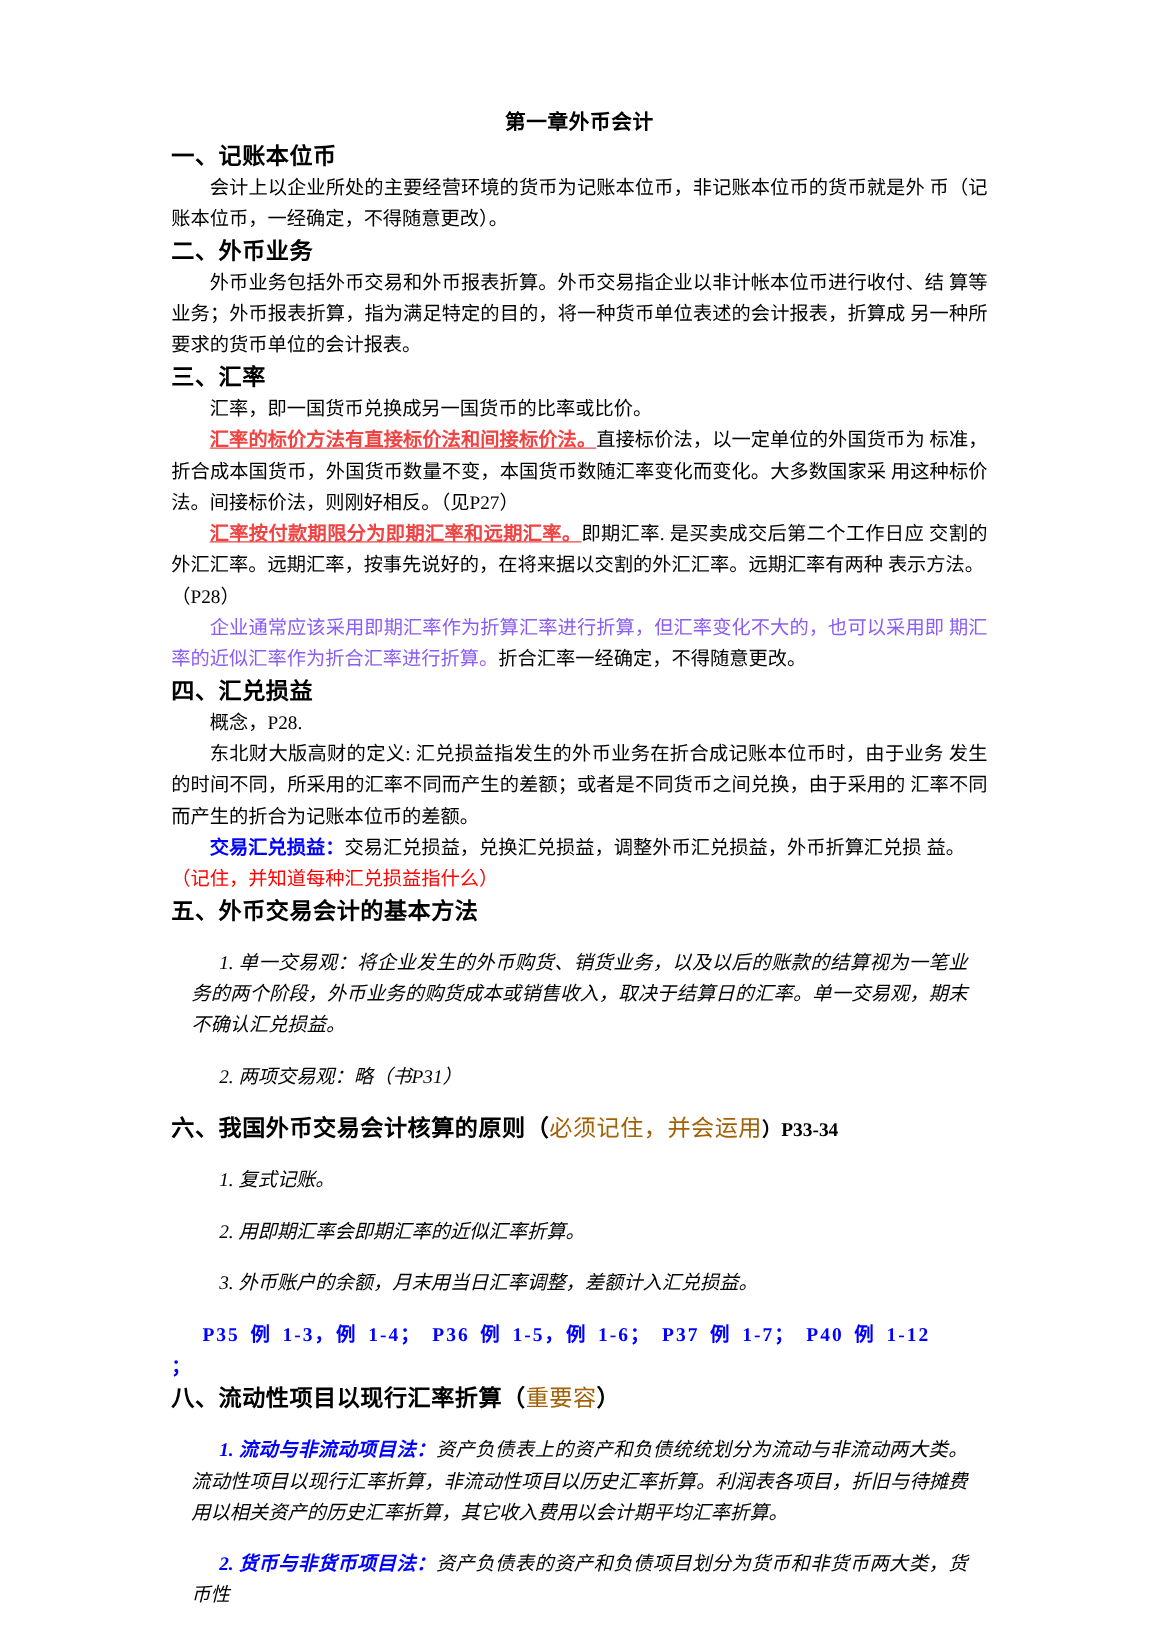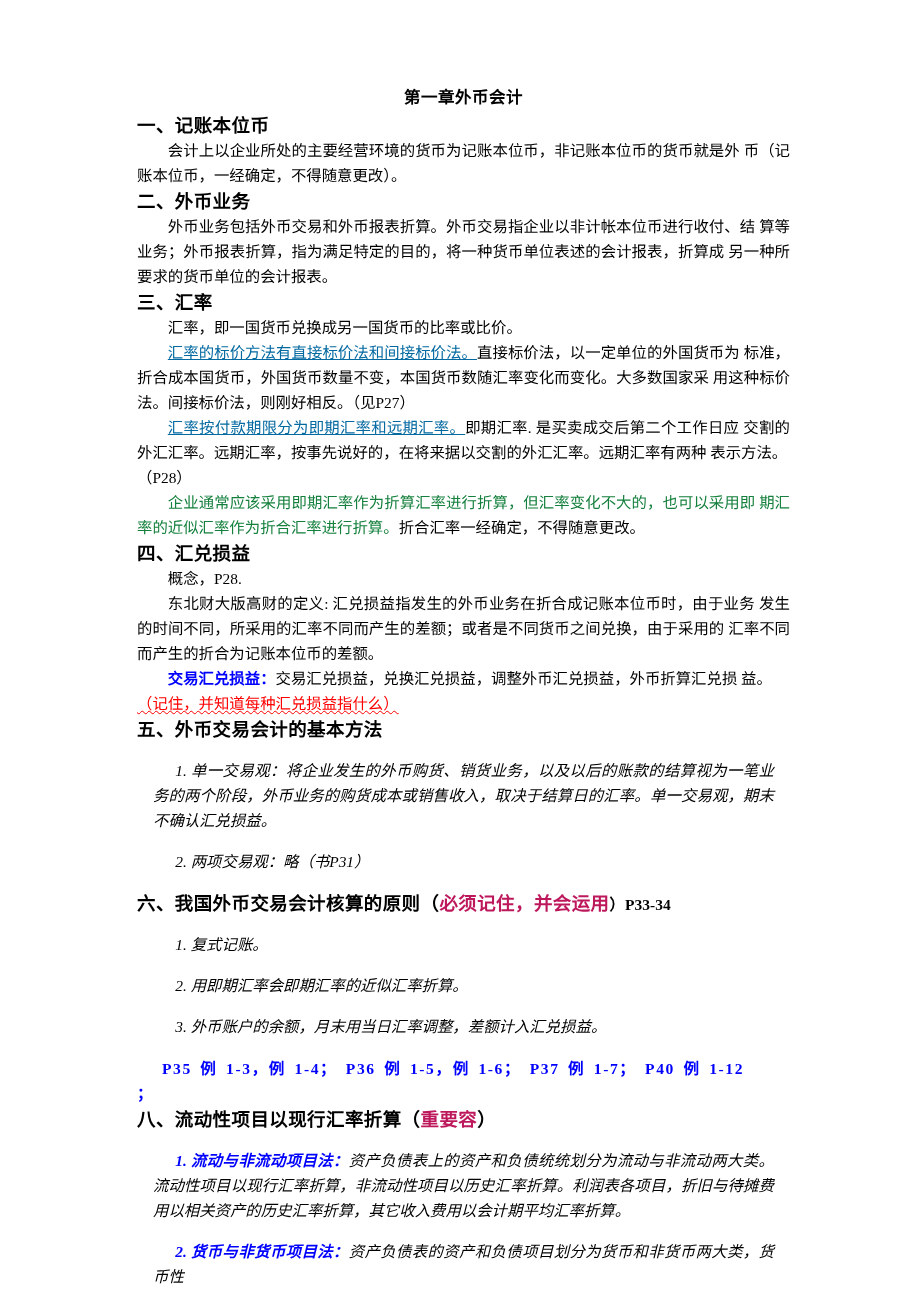--- a/index.html
+++ b/index.html
@@ -58,38 +58,37 @@
     margin: 16px;
     padding: 0;
     font-size: 15.4px;
     line-height: 1.62;
     text-align: justify;
     text-justify: inter-ideograph;
     text-indent: 1.45em;
     font-style: italic;
   }
   .blue-u {
-    color: #0369a1;
-    font-weight: normal;
+    color: #ef4444;
+    font-weight: bold;
     text-decoration: underline;
   }
   .blue-b {
     color: #0000ff;
     font-weight: bold;
   }
   .red {
-    color: #15803d;
+    color: #8b5cf6;
   }
   .red-b {
-    color: #be185d;
-    font-weight: bold;
+    color: #a16207;
+    font-weight: normal;
   }
   .red-wavy {
     color: #ff0000;
-    text-decoration: underline;
     text-decoration-style: wavy;
     text-decoration-color: #ff0000;
     text-decoration-thickness: 1px;
     margin-top: 28px;
   }
   p.examples {
     margin: 0;
     padding: 0;
     color: #0000ff;
     font-weight: bold;

